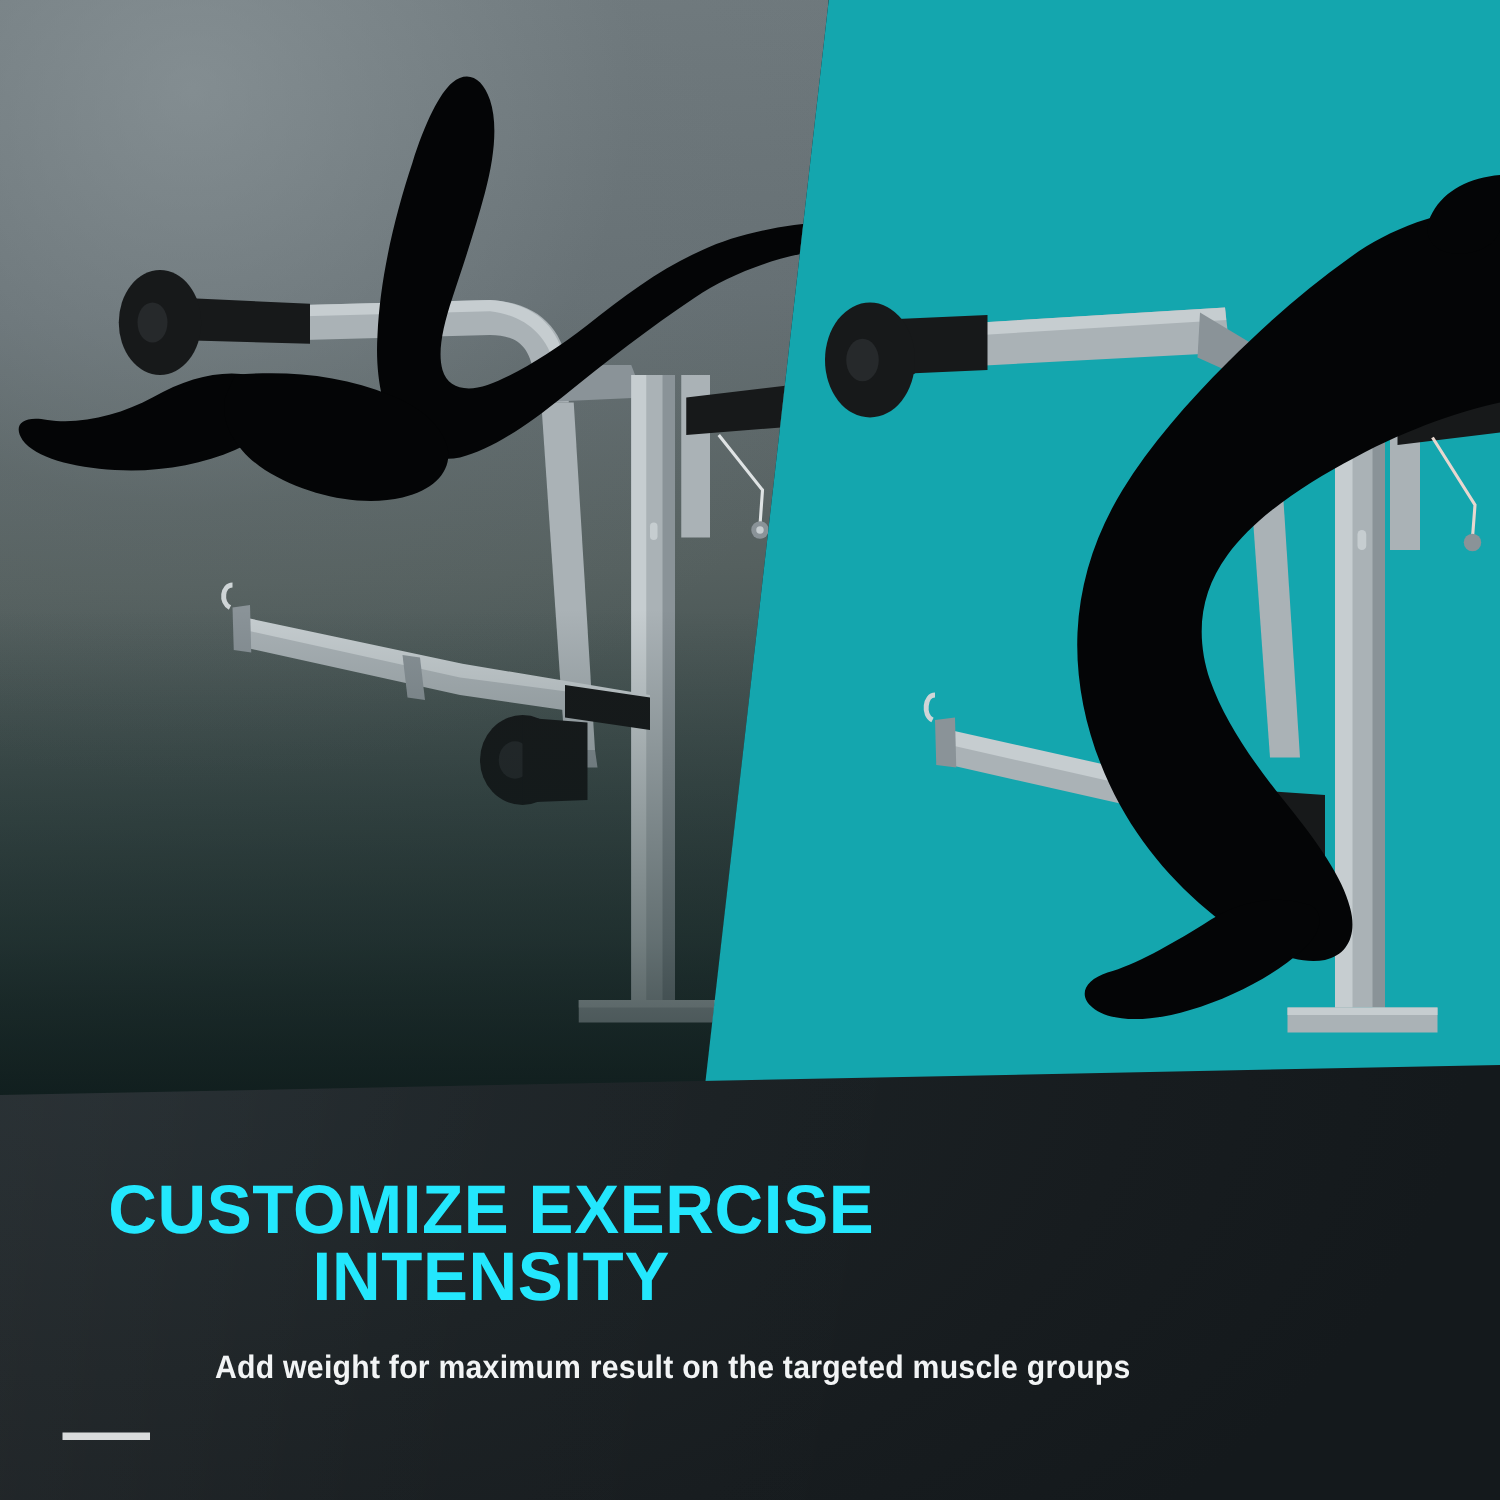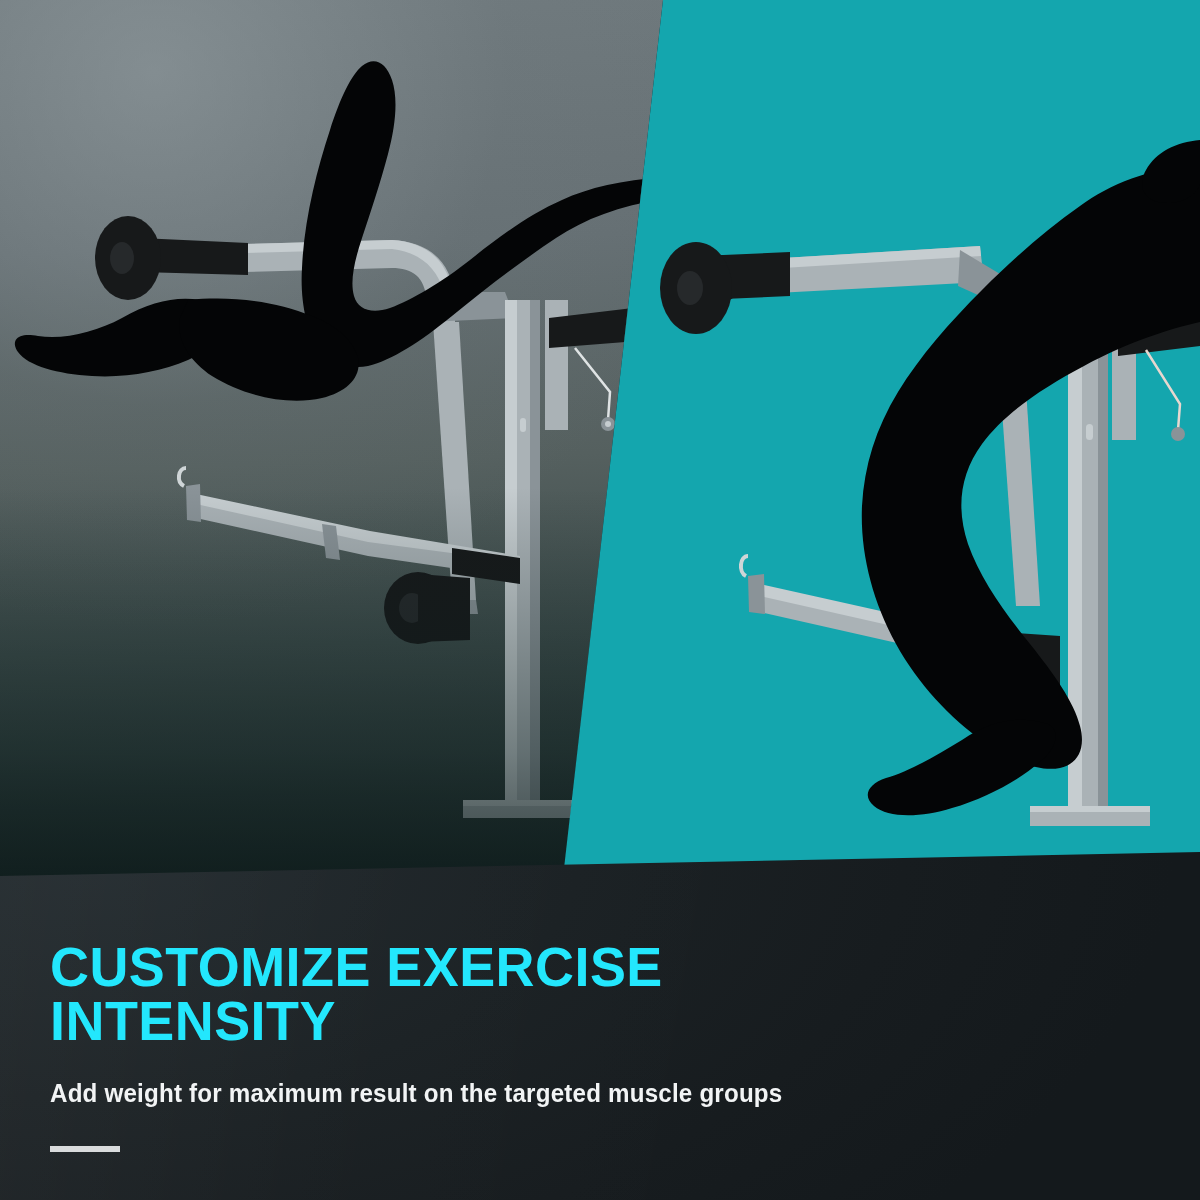--- a/index.html
+++ b/index.html
@@ -9,20 +9,21 @@
     background:#11161a;
     font-family:"Liberation Sans", sans-serif;
     overflow:hidden;
   }
 
   .poster {
     position:relative;
     width:1200px; height:1200px;
     overflow:hidden;
     background:#11161a;
+    text-align:center;
   }
 
   
   .photo-band {
     position:absolute;
     left:0; top:0;
     width:1200px; height:886px;
     overflow:hidden;
   }
 

